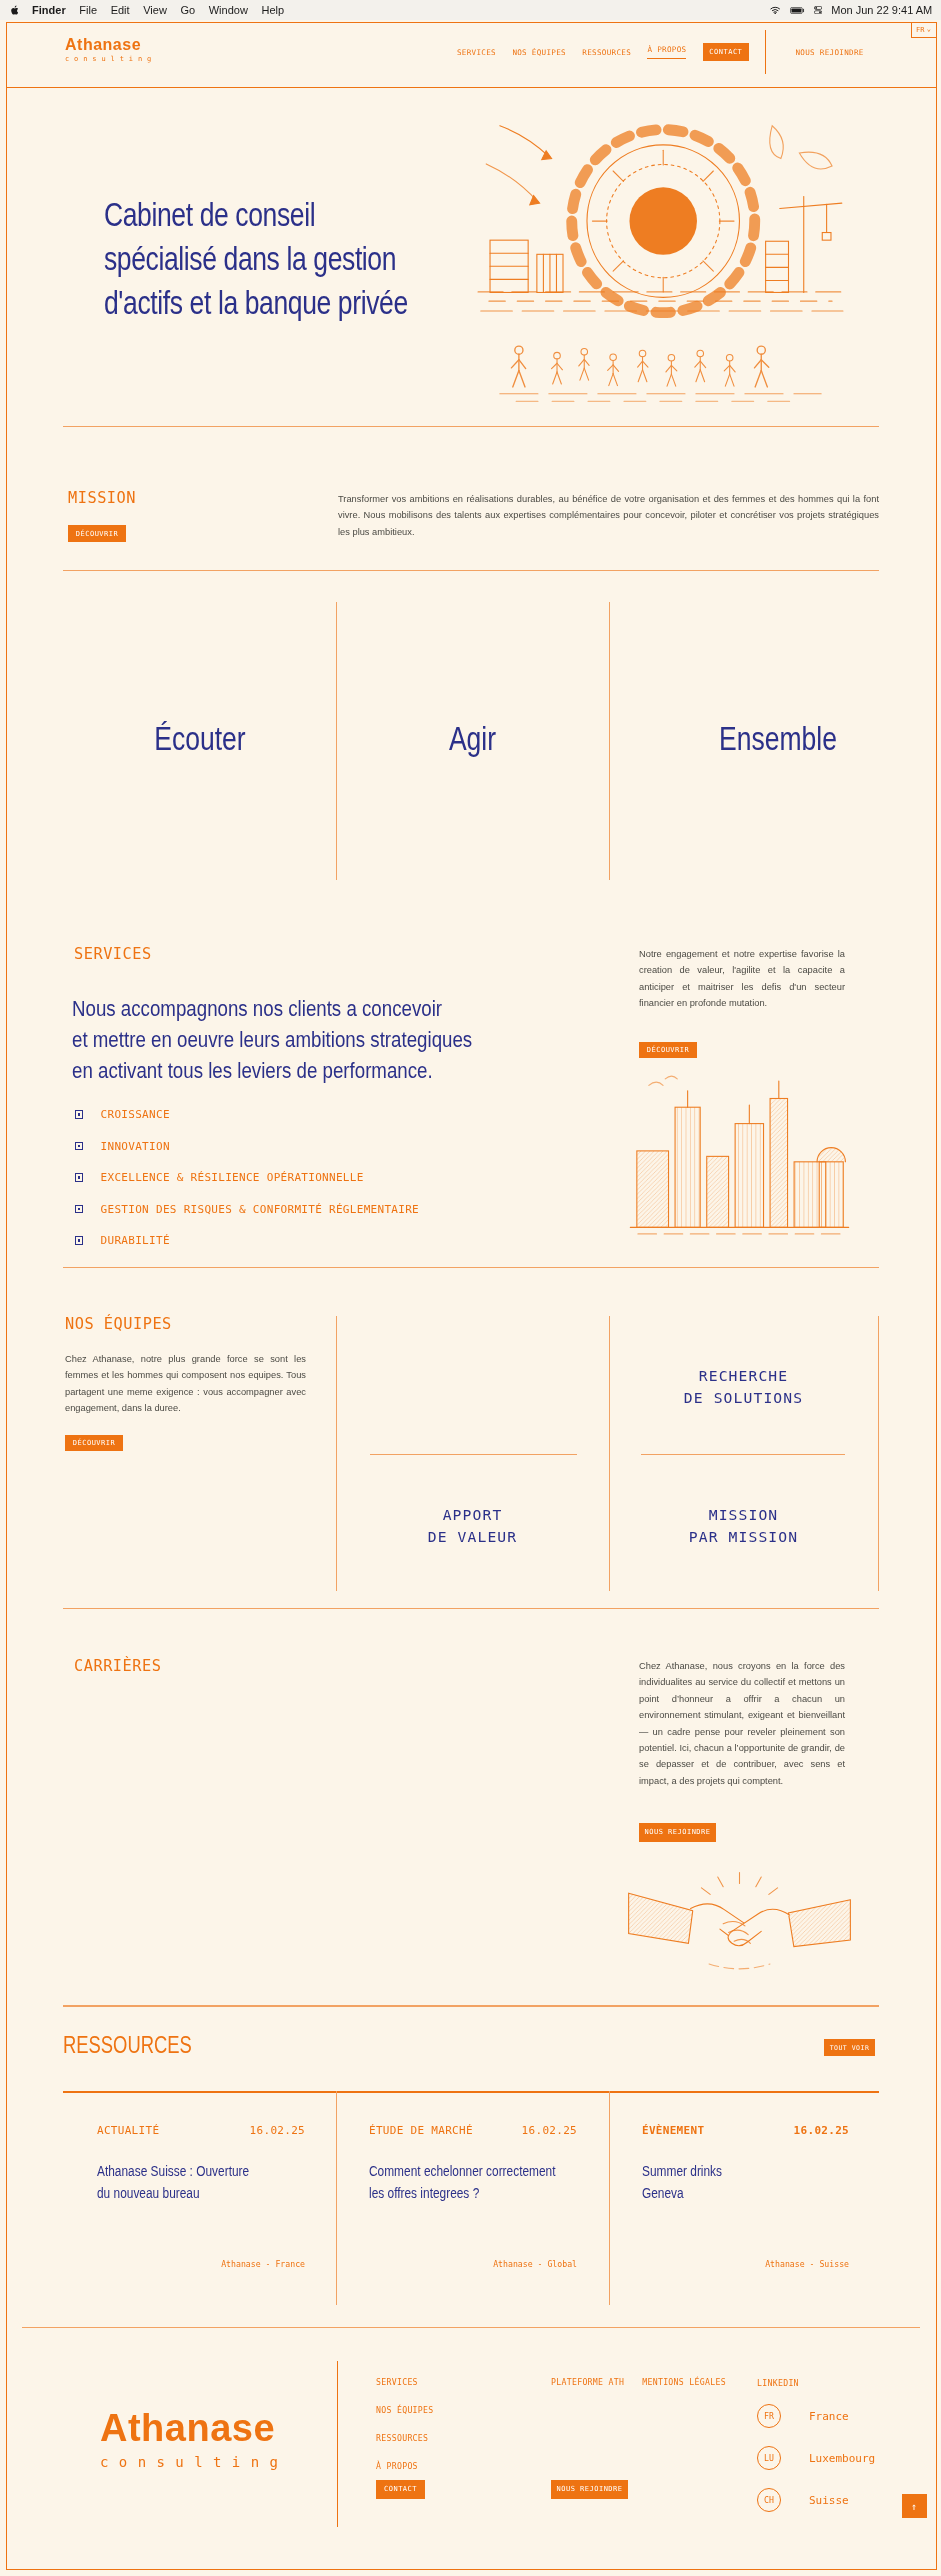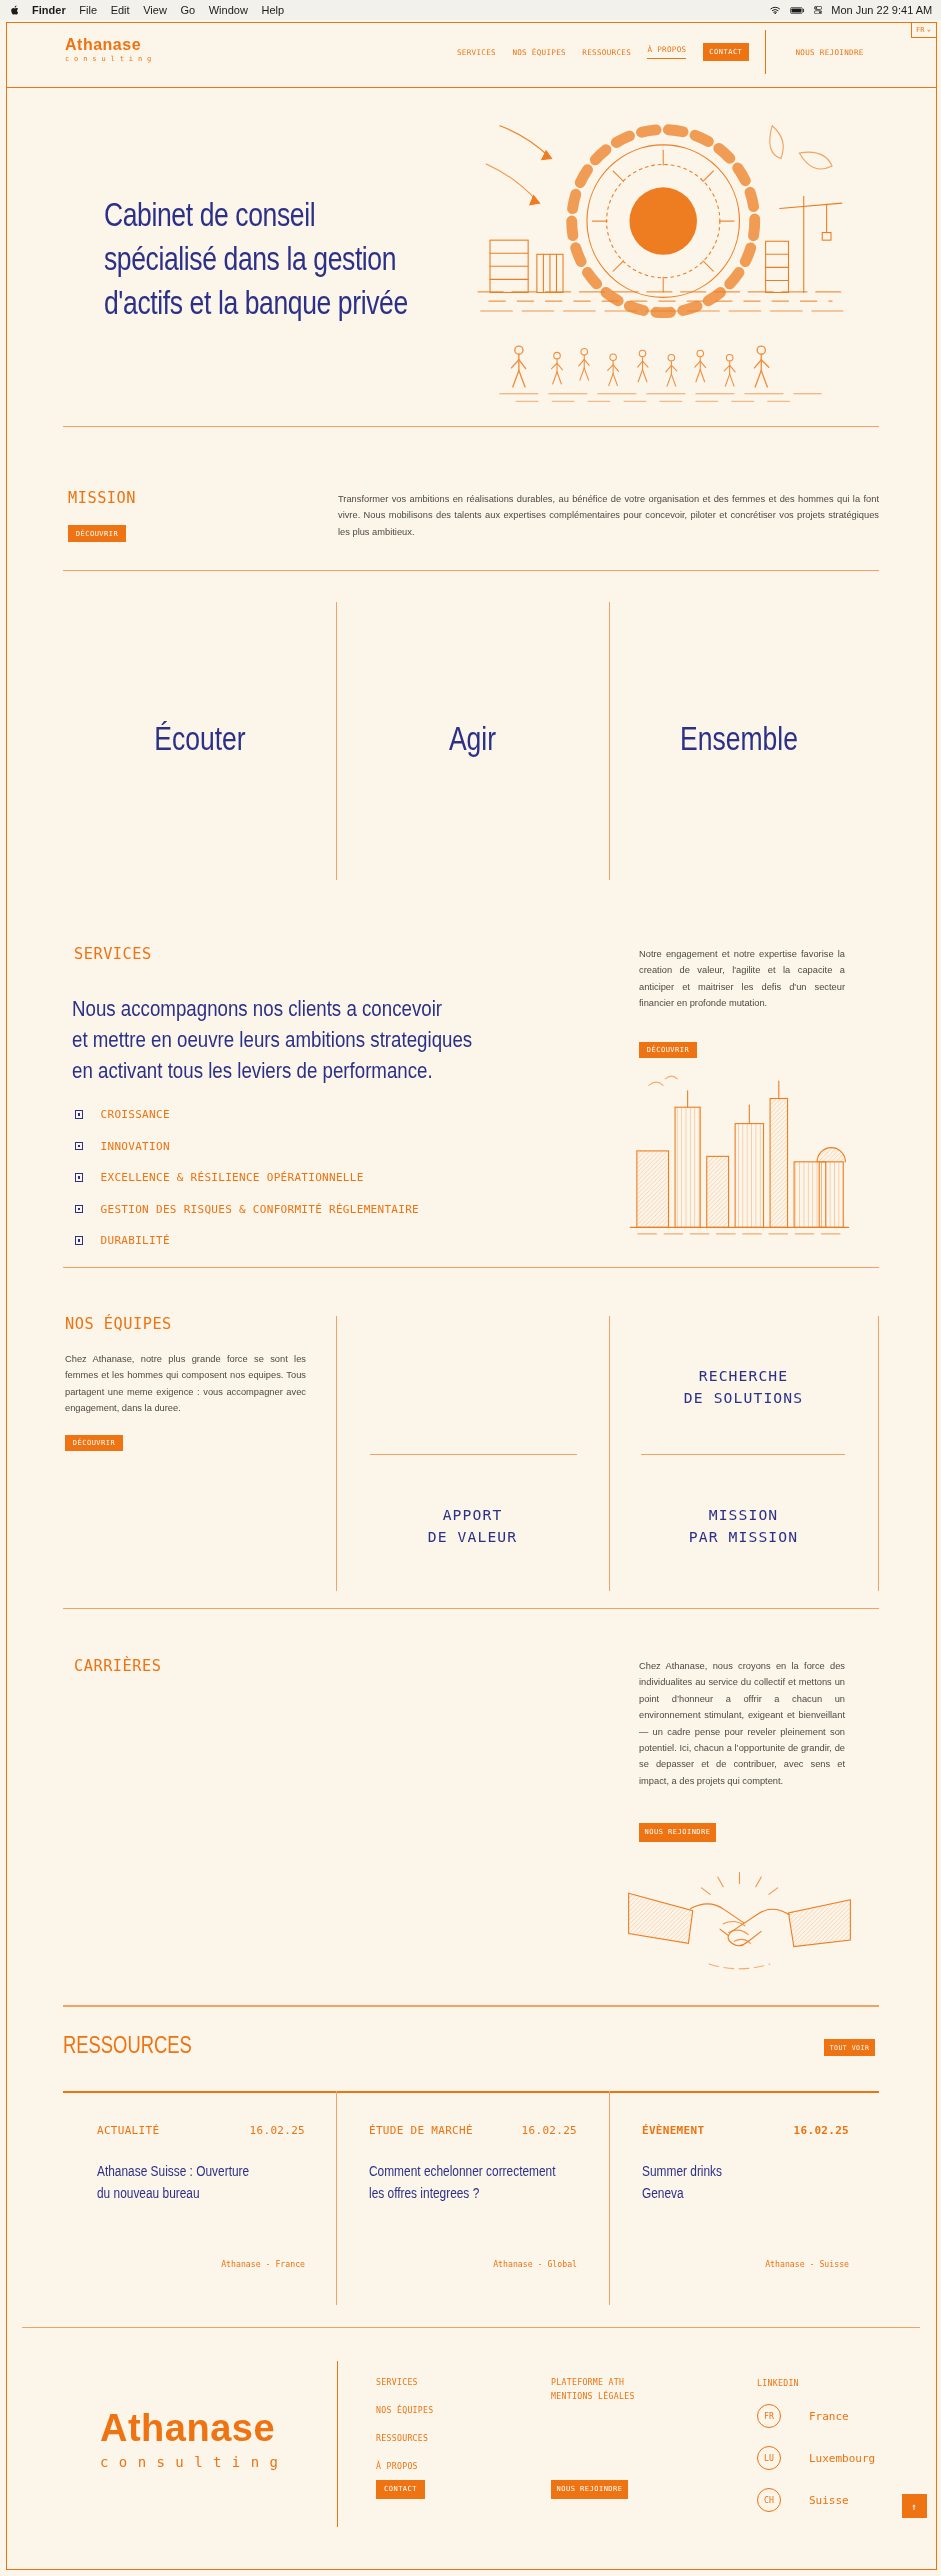--- a/index.html
+++ b/index.html
@@ -285,21 +285,21 @@
   <div class="hline abs" style="left:63px;top:570px;width:816px;"></div>
 
   <div class="vline abs" style="left:336px;top:602px;height:278px;"></div>
   <div class="vline abs" style="left:609px;top:602px;height:278px;"></div>
   <div class="abs" style="left:63px;top:719px;width:274px;text-align:center;">
     <span class="cond-c value-word">Écouter</span>
   </div>
   <div class="abs" style="left:336px;top:719px;width:273px;text-align:center;">
     <span class="cond-c value-word">Agir</span>
   </div>
-  <div class="abs" style="left:604px;top:719px;width:270px;text-align:center;">
+  <div class="abs" style="left:643px;top:719px;width:270px;text-align:center;">
     <span class="cond-c value-word">Ensemble</span>
   </div>
 
   <div class="abs sec-label" style="left:74px;top:945px;">SERVICES</div>
   <div class="abs" style="left:75px;top:1108px;display:flex;flex-direction:column;gap:18.5px;">
     <div class="svc-item">
         <span class="svc-bullet"></span>
         <span class="svc-label">CROISSANCE</span>
       </div>
     <div class="svc-item">
@@ -462,21 +462,21 @@
   <div class="vline abs" style="left:337px;top:2361px;height:166px;background:var(--orange);width:0.8px;"></div>
 
   <div class="abs" style="left:376px;top:2377px;display:flex;flex-direction:column;gap:18px;">
     <a href="#" class="fnav-item">SERVICES</a>
     <a href="#" class="fnav-item">NOS ÉQUIPES</a>
     <a href="#" class="fnav-item">RESSOURCES</a>
     <a href="#" class="fnav-item">À PROPOS</a>
   </div>
   <button class="btn abs" style="left:376px;top:2480px;width:49px;height:18.5px;">CONTACT</button>
 
-  <div class="abs" style="left:551px;top:2377px;display:flex;flex-direction:column;gap:4px;">
+  <div class="abs" style="left:551px;top:2377px;display:flex;flex-direction:row;gap:18px;">
     <a href="#" class="fnav-item">PLATEFORME ATH</a>
     <a href="#" class="fnav-item">MENTIONS LÉGALES</a>
   </div>
   <button class="btn abs" style="left:551px;top:2480px;width:77px;height:18.5px;">NOUS REJOINDRE</button>
 
   <a href="#" class="fnav-item abs" style="left:757px;top:2378px;">LINKEDIN</a>
   <div class="abs" style="left:757px;top:2404px;display:flex;flex-direction:column;gap:18px;">
     <div class="office">
       <span class="office-circle">FR</span>
       <span class="office-name">France</span>

